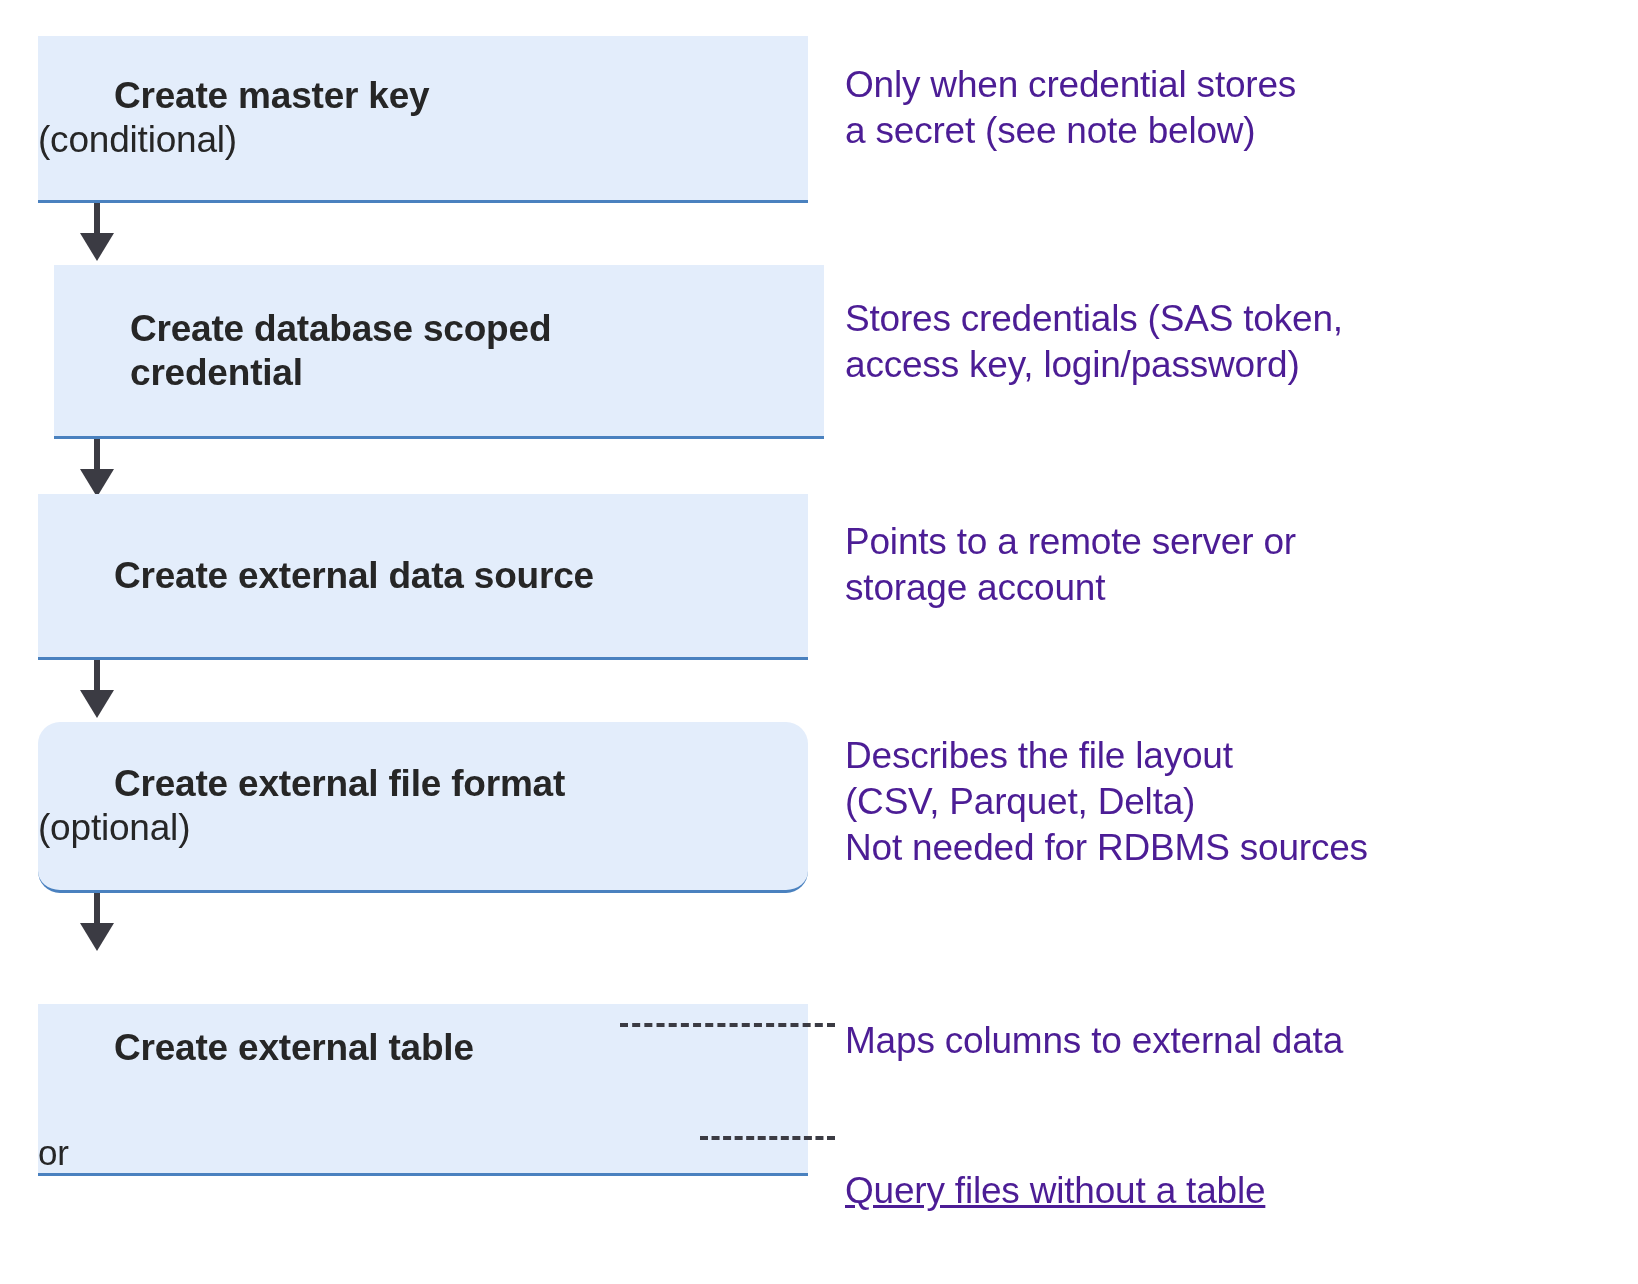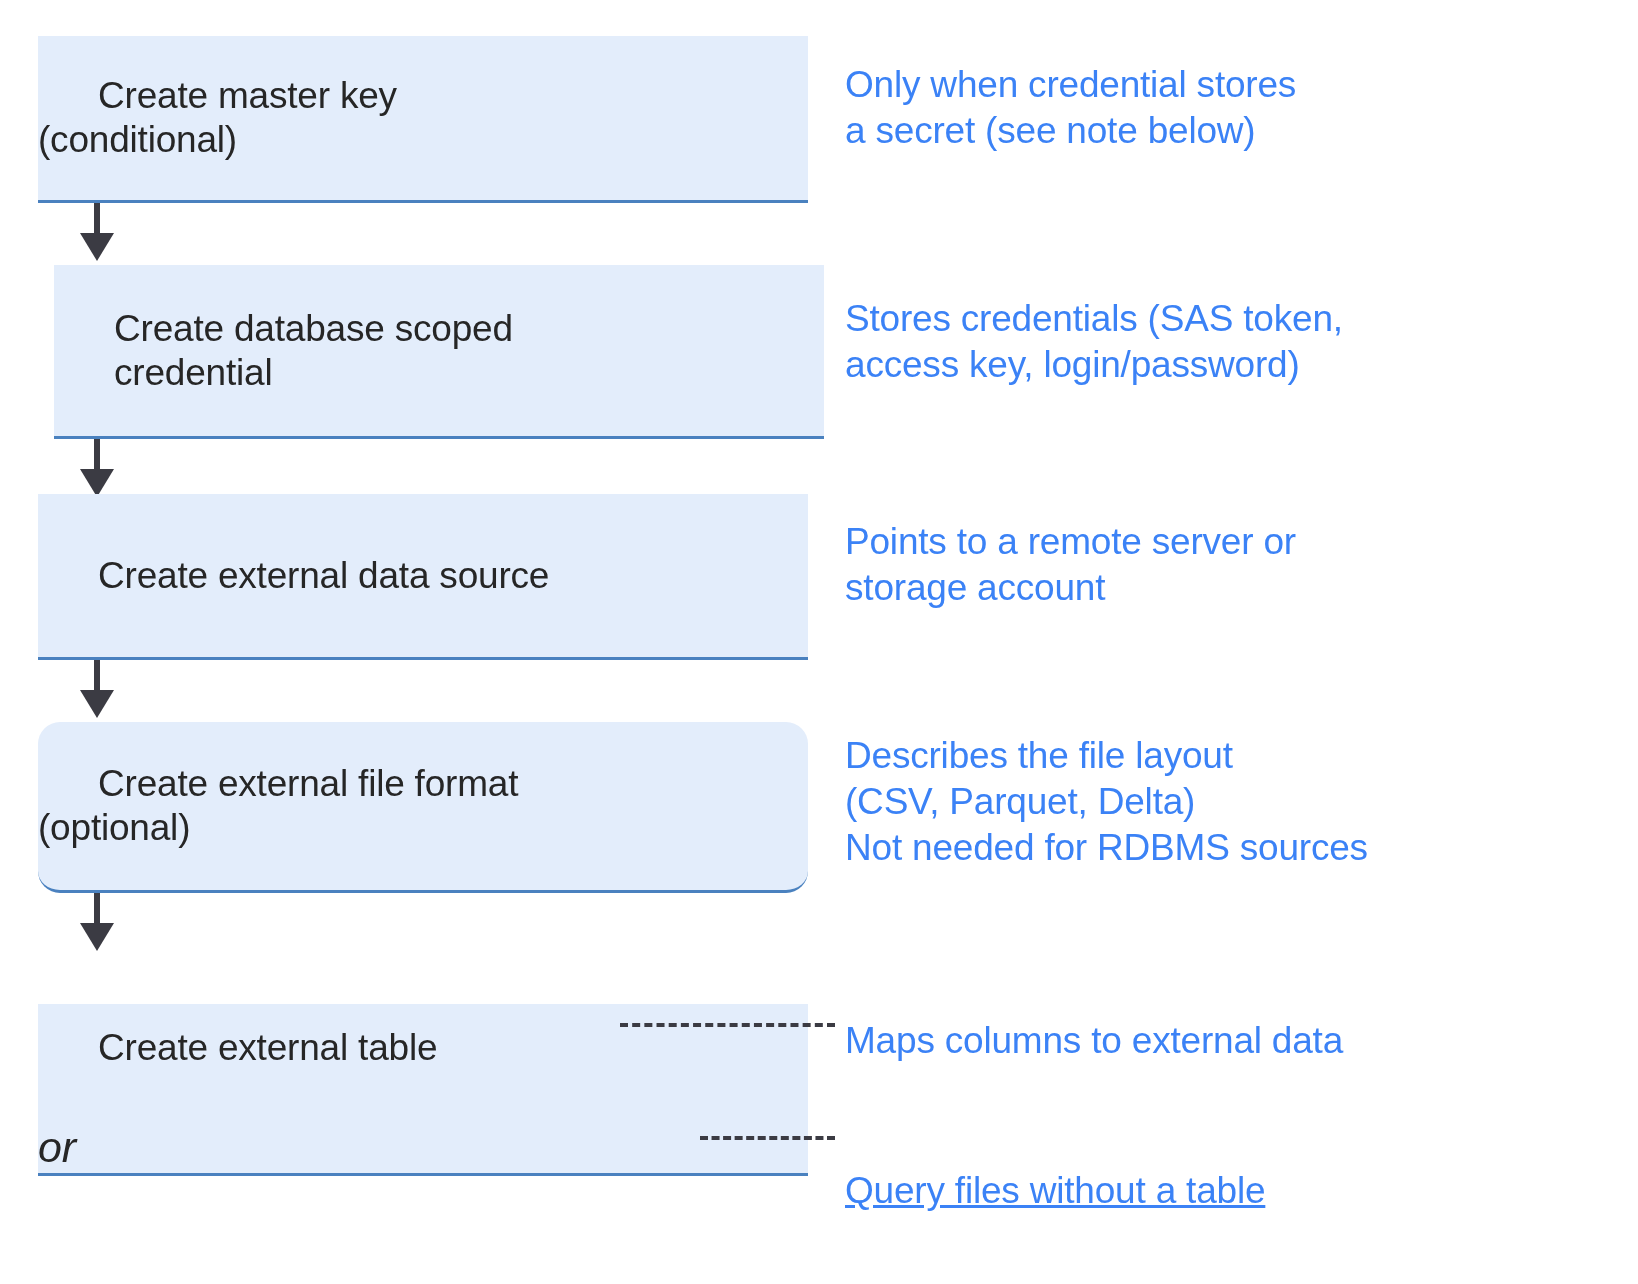--- a/index.html
+++ b/index.html
@@ -26,24 +26,24 @@
     width: 770px;
     background: #e3edfb;
     border-bottom: 3px solid #4a81bf;
     box-sizing: border-box;
     display: flex;
     flex-direction: column;
     justify-content: center;
   }
   .step-title {
     font-size: 37px;
-    font-weight: normal;
+    font-weight: bold;
     line-height: 1.18;
     letter-spacing: -0.2px;
-    padding-left: 60px;
+    padding-left: 76px;
     color: #262626;
   }
   .step-sub {
     font-size: 37px;
     font-weight: normal;
     line-height: 1.18;
     letter-spacing: -0.2px;
     color: #262626;
   }
 
@@ -70,21 +70,21 @@
     border-top: 28px solid #3b3b43;
   }
 
   
   .note {
     position: absolute;
     left: 845px;
     font-size: 37px;
     line-height: 1.24;
     letter-spacing: -0.2px;
-    color: #3b82f6;
+    color: #4c1d95;
     white-space: pre-line;
   }
 
   
   .dash {
     position: absolute;
     height: 0;
     border-top: 4px dashed #3b3b43;
   }
 
@@ -138,21 +138,21 @@
 (CSV, Parquet, Delta)
 Not needed for RDBMS sources</div>
 
   <div class="arrow" style="top:893px; height:58px;">
     <div class="shaft" style="height:34px;"></div>
     <div class="head" style="top:30px;"></div>
   </div>
 
   <div class="step-box" style="top:1004px; height:172px; justify-content:space-between; padding-top:22px;">
     <div class="step-title">Create external table</div>
-    <div class="step-sub" style="font-size:43px;font-style:italic;">or</div>
+    <div class="step-sub" style="font-size:35px;">or</div>
   </div>
 
   <div class="dash" style="left:620px; top:1023px; width:215px;"></div>
   <div class="note" style="top:1002px;margin-top:16px;">Maps columns to external data</div>
 
   <div class="dash" style="left:700px; top:1136px; width:135px;"></div>
   <div class="note" style="top:1168px;text-decoration:underline;">Query files without a table</div>
 
 </div>
 

